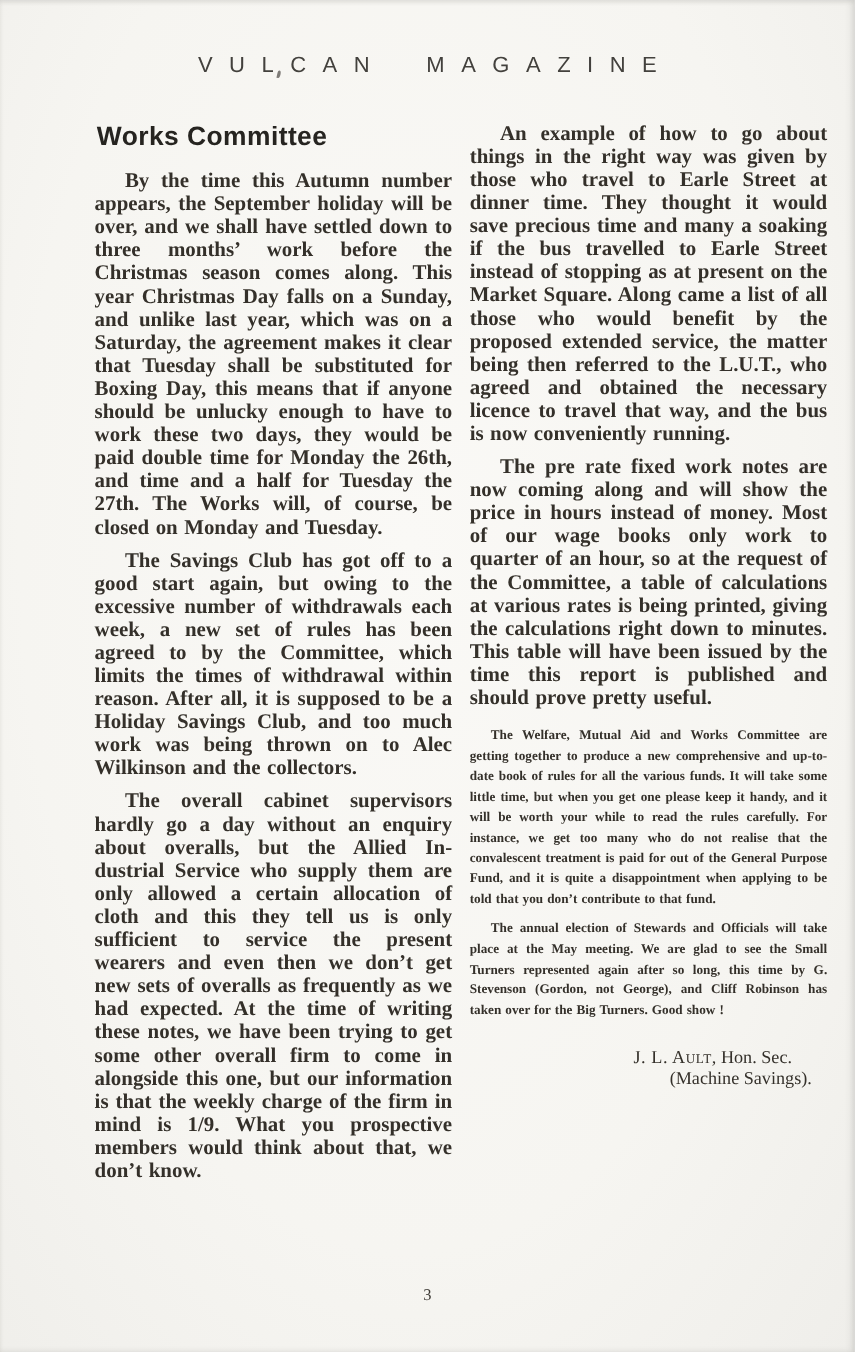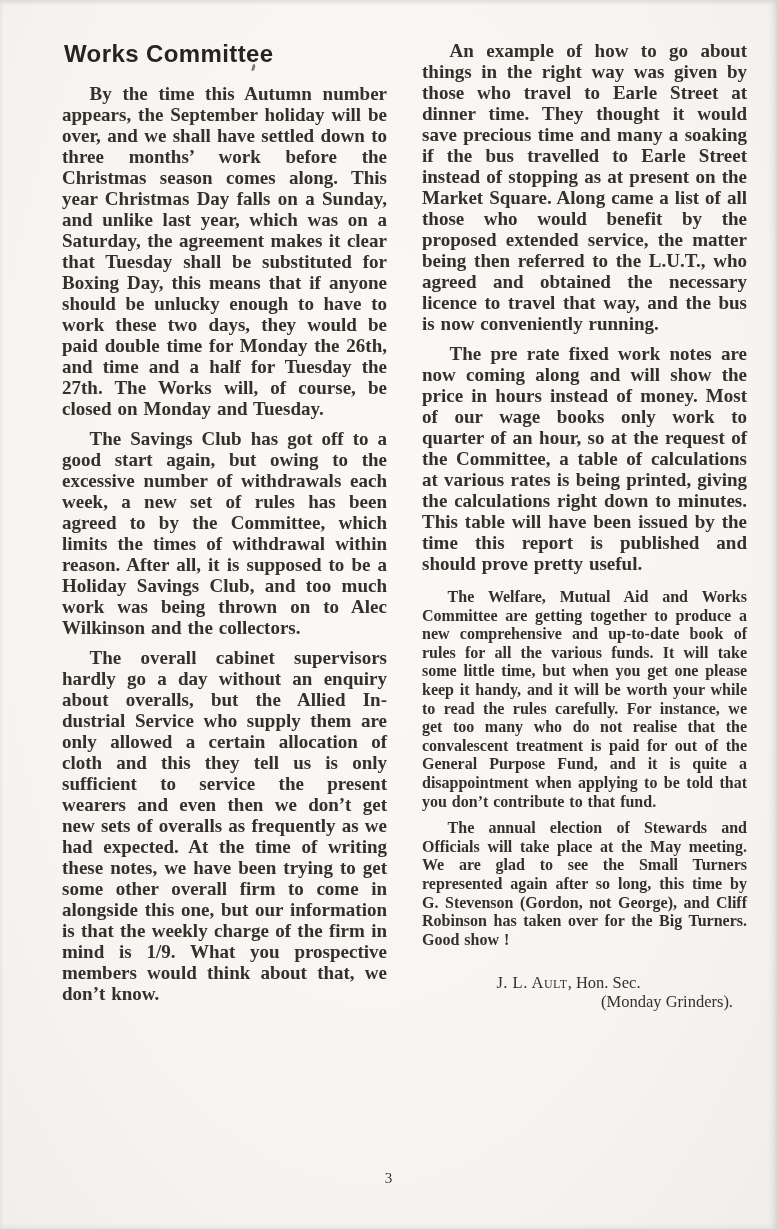--- a/index.html
+++ b/index.html
@@ -36,22 +36,22 @@
     top: 64px;
     width: 3px;
     height: 7px;
     border-radius: 50% 50% 50% 0;
     background: #55524d;
     transform: rotate(12deg);
     opacity: .75;
   }
   .columns {
     display: flex;
-    padding: 40px 44px 0 62px;
-    gap: 35px;
+    padding: 40px 44px 0 86px;
+    gap: 16px;
   }
   .col {
     width: 325px;
     flex: 0 0 325px;
   }
   h1.article-title {
     margin: 0 0 15px 2px;
     font-family: "Liberation Sans", "DejaVu Sans", sans-serif;
     font-size: 24px;
     font-weight: 700;
@@ -63,36 +63,36 @@
     font-size: 19px;
     line-height: 21px;
     text-align: justify;
     text-indent: 1.45em;
     word-spacing: 0.06em;
     hyphens: auto;
     font-weight: bold;
     -webkit-hyphens: auto;
   }
   .col p.small {
-    font-size: 16px;
+    font-size: 12px;
     line-height: 18.6px;
     margin-bottom: 8px;
     text-indent: 1.6em;
   }
   .col p.small.first-small {
     margin-top: 14px;
   }
   .signature {
     margin-top: 16px;
     font-size: 16.5px;
     line-height: 19px;
     color: #34302a;
   }
   .signature .sig-line1 {
-    text-align: center;
+    text-align: right;
     padding-right: 32px;
     margin-top: 24px;
   }
   .signature .sig-line2 {
     text-align: right;
     padding-right: 14px;
   }
   .sc {
     font-variant: small-caps;
     letter-spacing: 0.5px;
@@ -104,20 +104,21 @@
     transform: translateX(-50%);
     font-size: 15px;
     color: #3c3934;
   }
 </style>
 </head>
 <body>
 
 <div class="page">
 
+  <div class="masthead">VULCAN MAGAZINE</div>
 
   <div class="scan-artifact"></div>
 
   <div class="columns">
 
     <div class="col col-left">
       <h1 class="article-title">Works Committee</h1>
       <p>By the time this Autumn number appears, the September holiday will be over, and we shall have settled down to three months’ work before the Christmas season comes along.  This year Christmas Day falls on a Sunday, and unlike last year, which was on a Saturday, the agreement makes it clear that Tuesday shall be substituted for Boxing Day, this means that if any­one should be unlucky enough to have to work these two days, they would be paid double time for Monday the 26th, and time and a half for Tuesday the 27th.  The Works will, of course, be closed on Monday and Tuesday.</p>
       <p>The Savings Club has got off to a good start again, but owing to the excessive number of withdrawals each week, a new set of rules has been agreed to by the Committee, which limits the times of with­drawal within reason. After all, it is supposed to be a Holiday Savings Club, and too much work was being thrown on to Alec Wilkinson and the collectors.</p>
       <p>The overall cabinet supervisors hardly go a day without an enquiry about overalls, but the Allied In­dustrial Service who supply them are only allowed a certain alloca­tion of cloth and this they tell us is only sufficient to service the pre­sent wearers and even then we don’t get new sets of overalls as frequently as we had expected.  At the time of writing these notes, we have been trying to get some other overall firm to come in alongside this one, but our information is that the weekly charge of the firm in mind is 1/9.  What you prospective members would think about that, we don’t know.</p>
@@ -126,21 +127,21 @@
     <div class="col col-right">
       <p>An example of how to go about things in the right way was given by those who travel to Earle Street at dinner time.  They thought it would save precious time and many a soaking if the bus travelled to Earle Street instead of stopping as at present on the Market Square. Along came a list of all those who would benefit by the proposed extended service, the matter being then referred to the L.U.T., who agreed and obtained the necessary licence to travel that way, and the bus is now conveniently running.</p>
       <p>The pre rate fixed work notes are now coming along and will show the price in hours instead of money.  Most of our wage books only work to quarter of an hour, so at the request of the Committee, a table of calculations at various rates is being printed, giving the calculations right down to minutes. This table will have been issued by the time this report is published and should prove pretty useful.</p>
       <p class="small first-small">The Welfare, Mutual Aid and Works Committee are getting together to produce a new comprehensive and up-to-date book of rules for all the various funds.  It will take some little time, but when you get one please keep it handy, and it will be worth your while to read the rules care­fully.  For instance, we get too many who do not realise that the convalescent treat­ment is paid for out of the General Pur­pose Fund, and it is quite a disappointment when applying to be told that you don’t contribute to that fund.</p>
       <p class="small">The annual election of Stewards and Officials will take place at the May meeting.  We are glad to see the Small Turners represented again after so long, this time by G. Stevenson (Gordon, not George), and Cliff Robinson has taken over for the Big Turners.  Good show !</p>
 
       <div class="signature">
         <div class="sig-line1">
           <span class="sc">J. L. Ault</span><span>, Hon. Sec.</span>
         </div>
-        <div class="sig-line2">(Monday Grinders).</div>
+        <div class="sig-line2">(Machine Savings).</div>
       </div>
     </div>
 
   </div>
 
   <div class="page-number">3</div>
 
 </div>
 
 </body></html>

